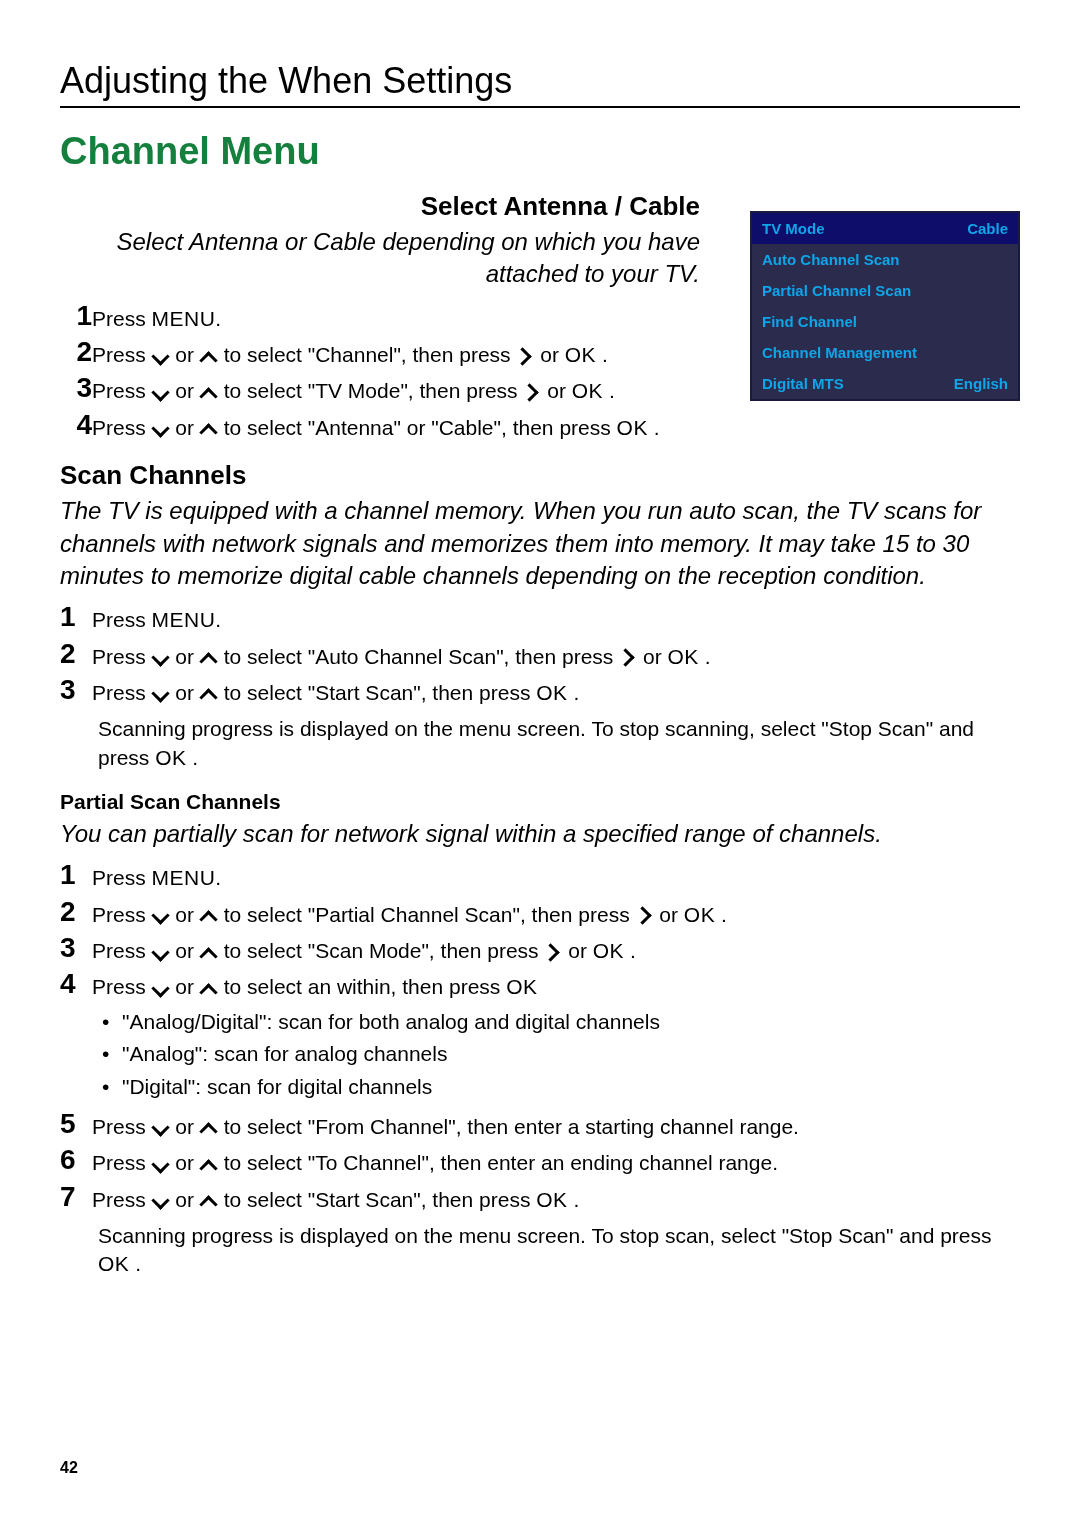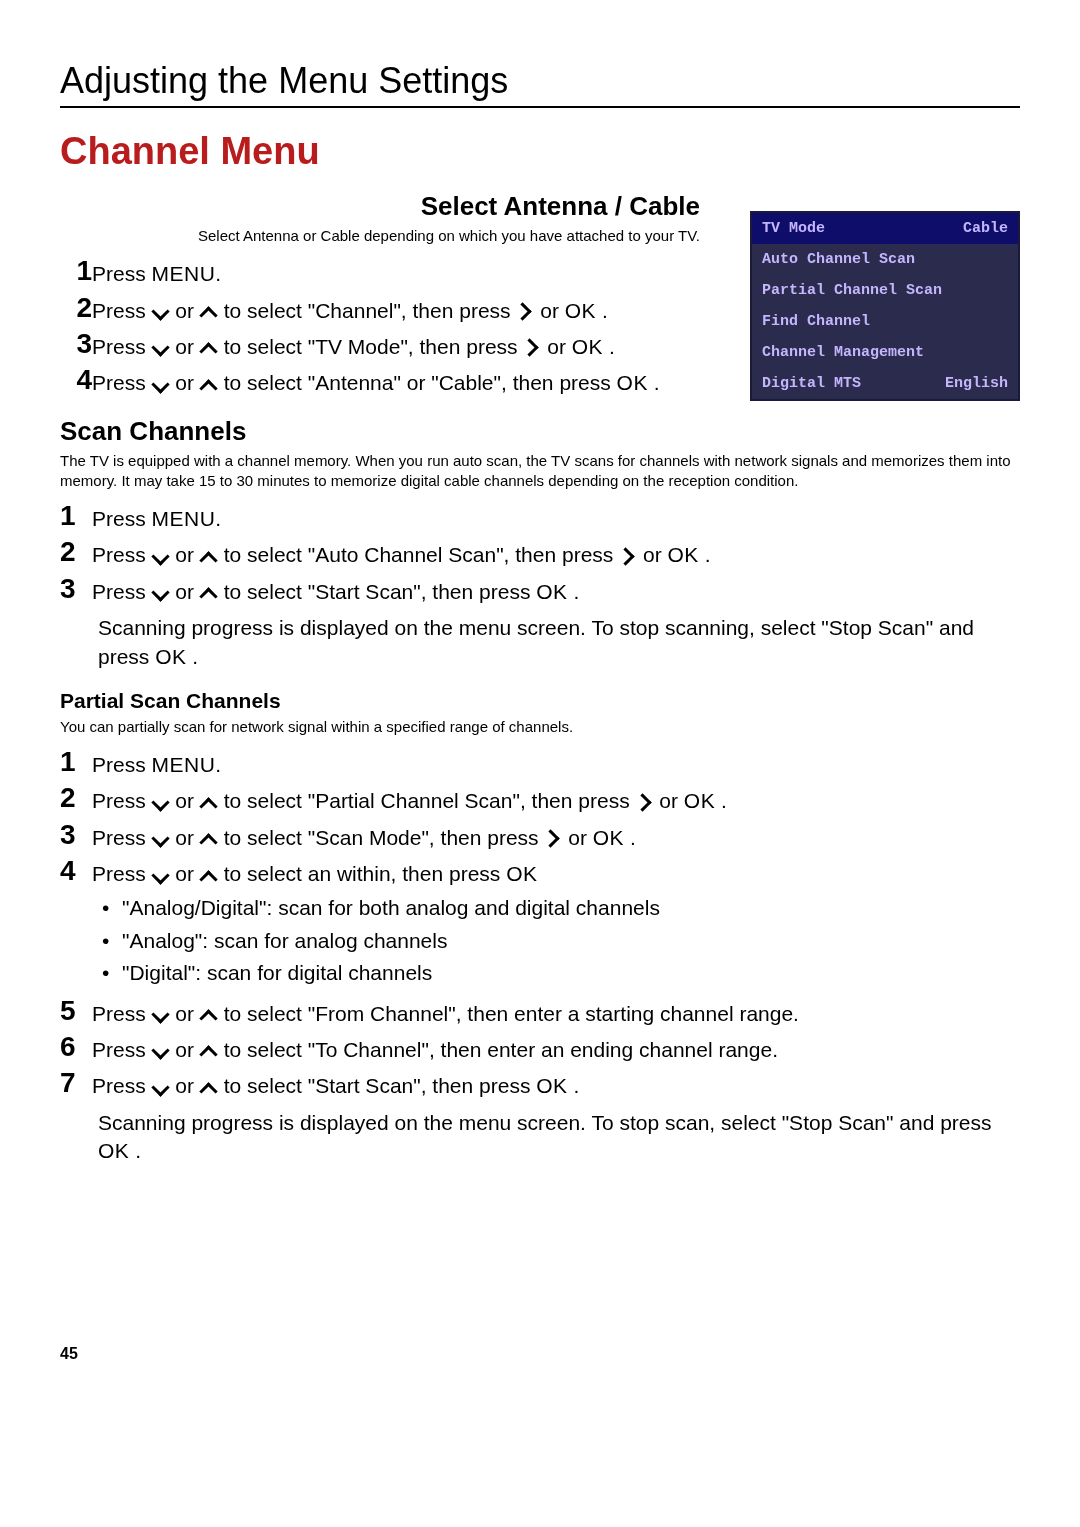--- a/index.html
+++ b/index.html
@@ -17,58 +17,58 @@
   h1.section {
     font-size: 36px;
     font-weight: 400;
     margin: 0 0 6px 0;
     border-bottom: 2px solid #000;
     padding-bottom: 4px;
   }
   h2.title {
     font-size: 38px;
     font-weight: 700;
-    color: #b91c1c;
+    color: #15803d;
     margin: 22px 0 8px 0;
   }
   h3.sub {
     font-size: 26px;
     font-weight: 700;
     margin: 18px 0 4px 0;
   }
   h4.subsub {
     font-size: 21px;
     font-weight: 700;
     margin: 18px 0 2px 0;
   }
   p.body {
-    font-size: 15px;
+    font-size: 24px;
     line-height: 1.35;
     margin: 4px 0 10px 0;
+    font-style: italic;
   }
   .top-row {
     position: relative;
   }
   .tv-menu {
     position: absolute;
     right: 0;
     top: 20px;
     width: 270px;
     border: 2px solid #1a1a3d;
     background: #1a1a3d;
     font-family: Arial, sans-serif;
   }
   .tv-row {
     display: flex;
     justify-content: space-between;
     padding: 7px 10px;
     font-size: 15px;
-    color: #c4b5fd;
+    color: #0ea5e9;
     background: #2b2b4d;
-    font-family: Liberation Mono, monospace;
   }
   .tv-row.sel {
     background: #0e0e6a;
   }
   .tv-label { font-weight: 700; }
   .tv-val { font-weight: 700; }
   .steps { margin: 8px 0 0 0; padding: 0; }
   .step {
     display: flex;
     align-items: flex-start;
@@ -153,21 +153,21 @@
     margin-top: 180px;
     font-size: 16px;
     font-weight: 700;
   }
 </style>
 </head>
 <body>
 
 <div class="page">
 
-  <h1 class="section">Adjusting the Menu Settings</h1>
+  <h1 class="section">Adjusting the When Settings</h1>
 
   <h2 class="title">Channel Menu</h2>
 
   <div class="top-row">
     <div class="tv-menu">
       <div class="tv-row sel">
         <span class="tv-label">TV Mode</span>
         <span class="tv-val">Cable</span>
       </div>
       <div class="tv-row">
@@ -298,14 +298,14 @@
       <div class="num">7</div>
       <div class="txt">
         <span>Press </span><span class="chev-down"></span><span> or </span><span class="chev-up"></span><span> to select "Start Scan", then press </span><span class="ok-key">OK</span><span> .</span>
       </div>
     </div>
   </div>
   <p class="note">
     <span>Scanning progress is displayed on the menu screen. To stop scan, select "Stop Scan" and press </span><span class="ok-key">OK</span><span> .</span>
   </p>
 
-  <div class="footer">45</div>
+  <div class="footer">42</div>
 </div>
 
 </body></html>

